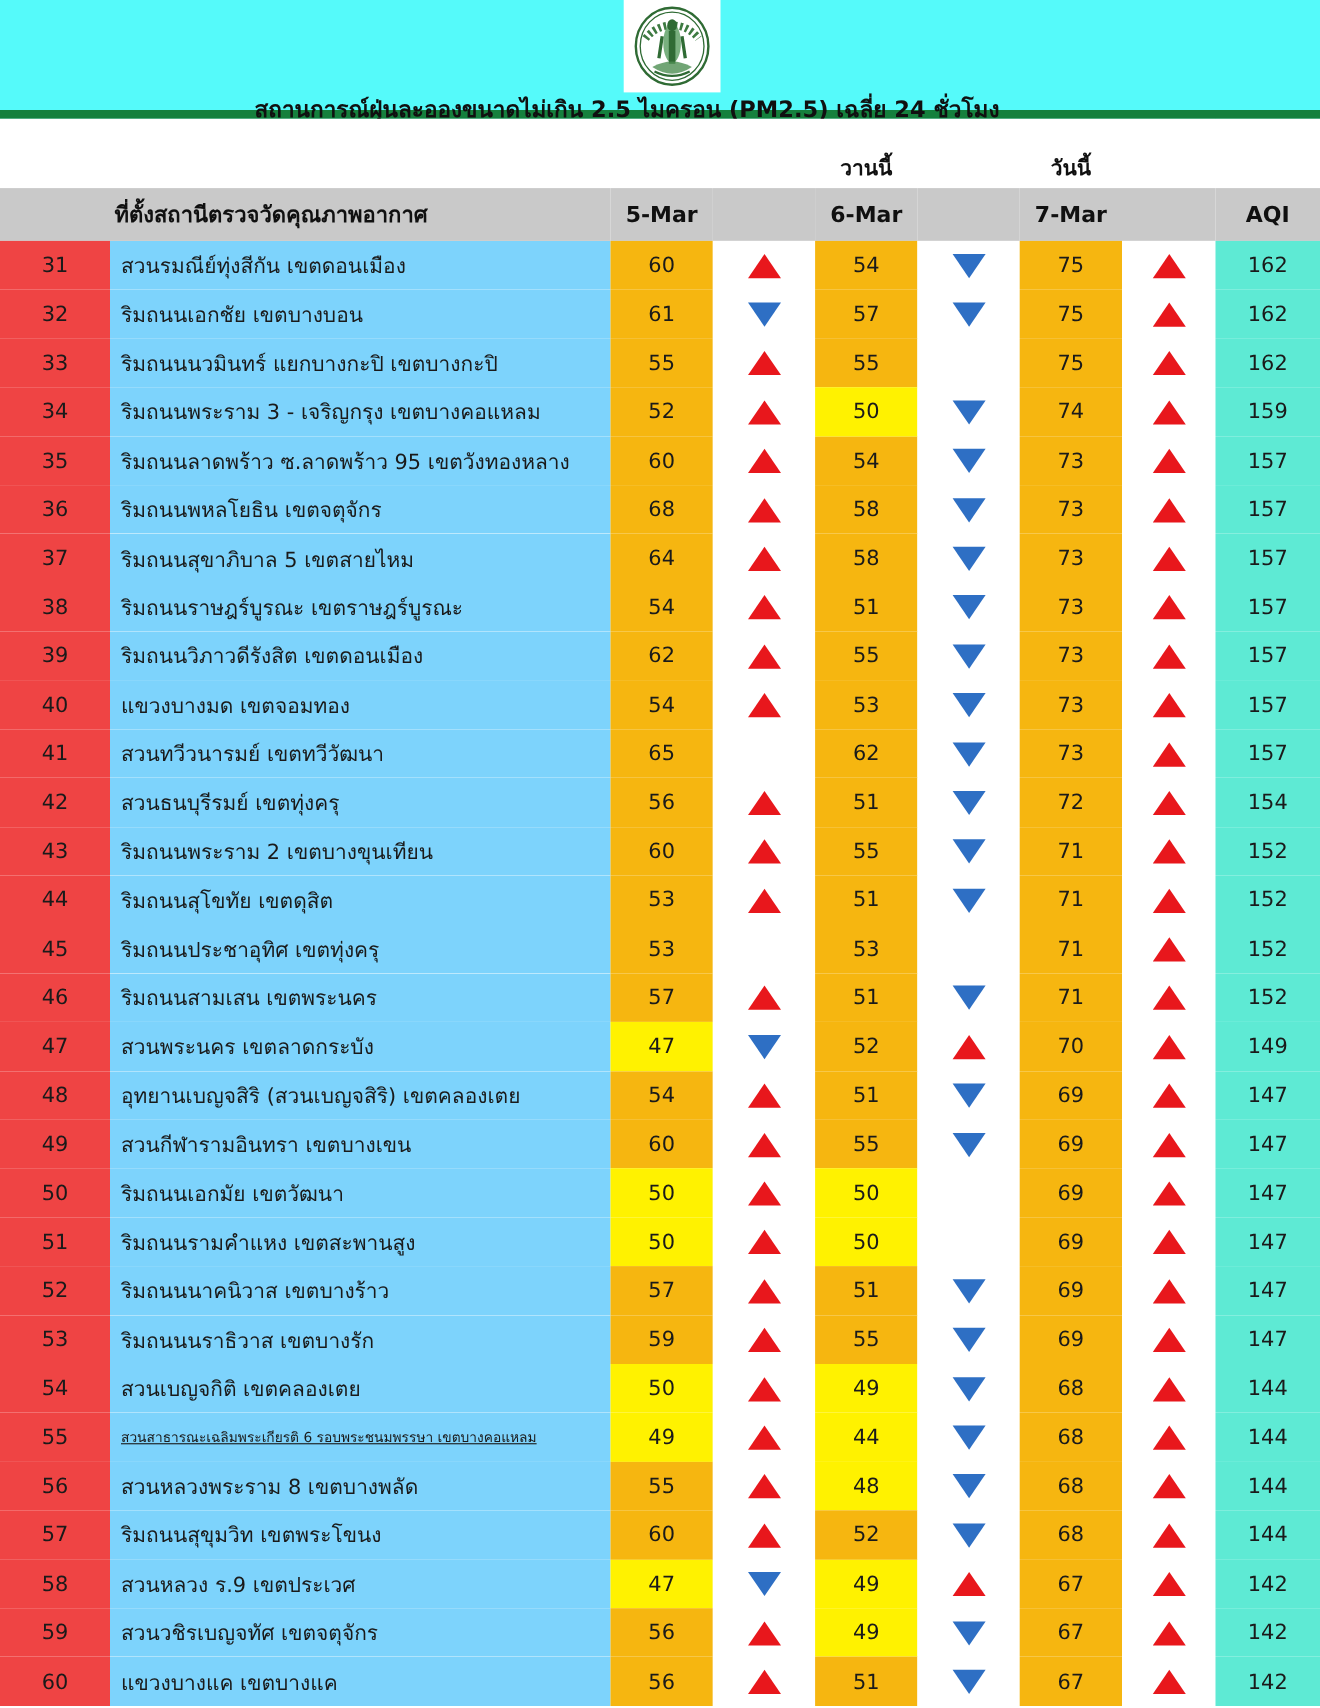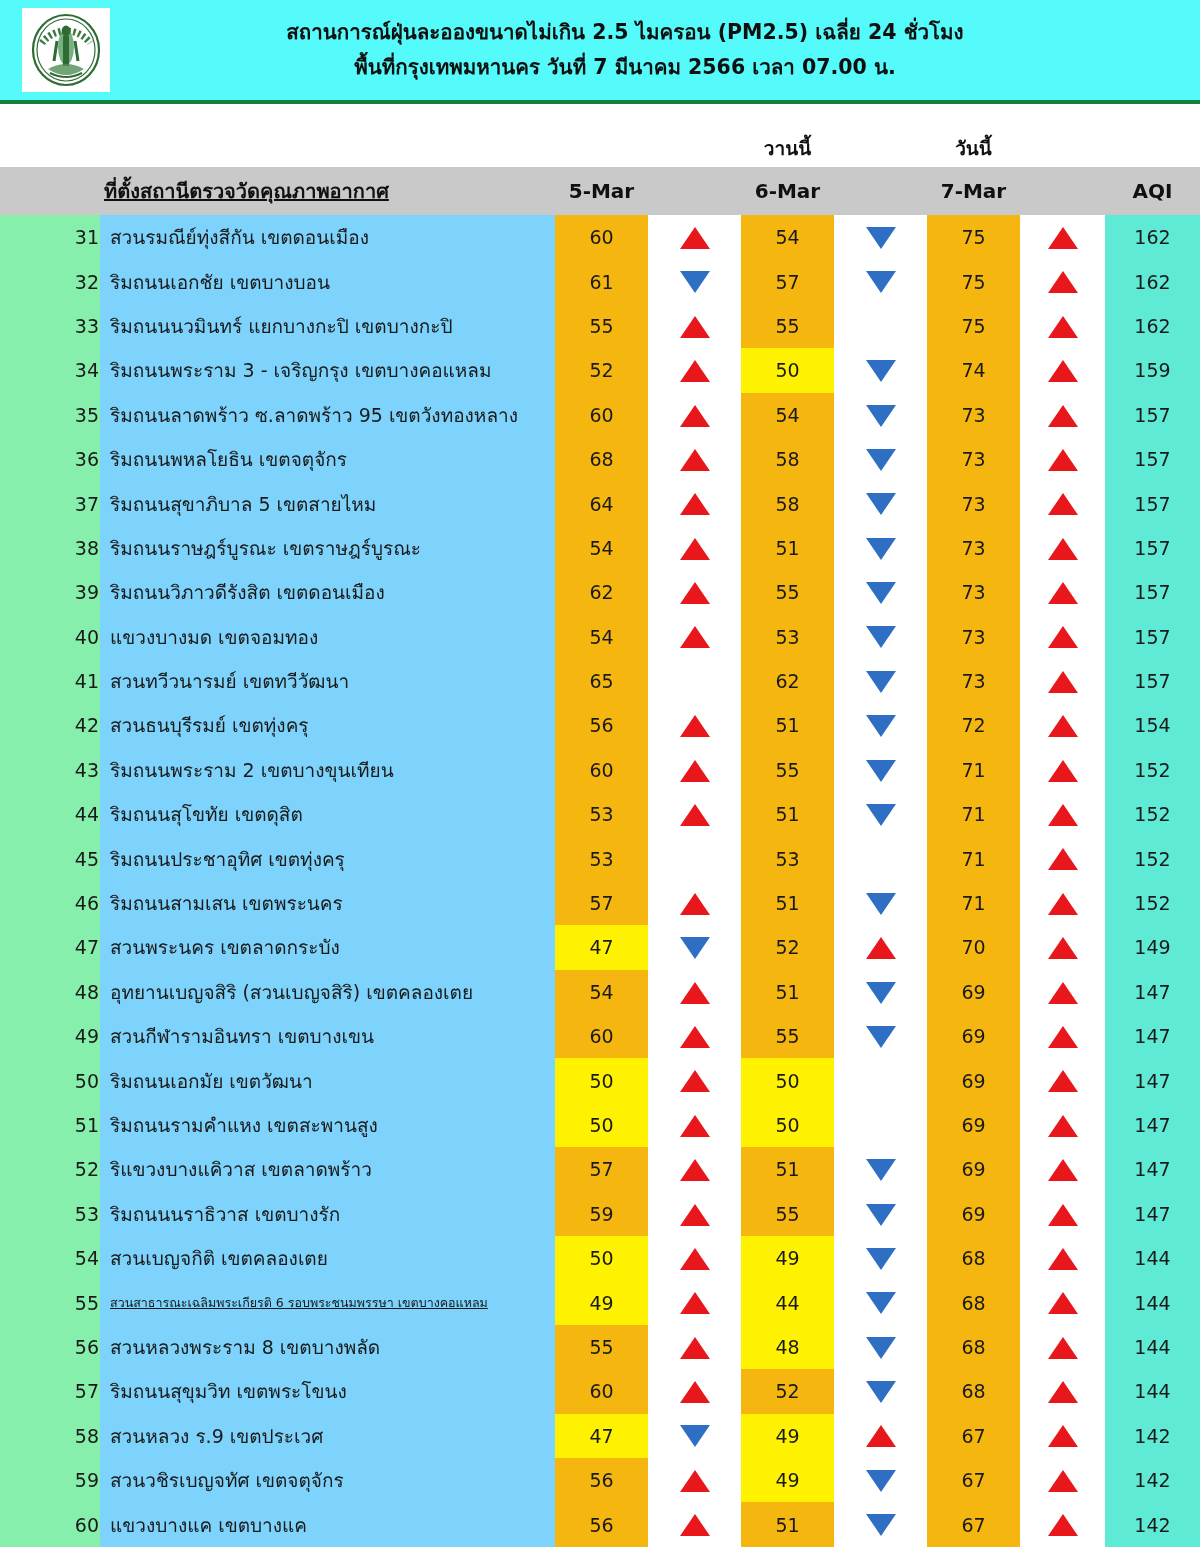--- a/index.html
+++ b/index.html
@@ -13,23 +13,24 @@
     font-family: "DejaVu Sans", "Liberation Sans", sans-serif;
     overflow: hidden;
     position: relative;
   }
 
   
   .header-band {
     position: relative;
     height: 100px;
     background: #55fafa;
-    border-bottom: 4px solid #15803d;
+    border-bottom: 8px solid #15803d;
     display: flex;
     align-items: center;
+    flex-direction: column;
   }
   .logo-box {
     width: 88px;
     height: 84px;
     margin-left: 22px;
     background: #ffffff;
     display: flex;
     align-items: center;
     justify-content: center;
     flex: 0 0 auto;
@@ -98,34 +99,33 @@
     font-size: 20px;
     font-weight: 700;
     color: #101010;
     text-align: center;
     vertical-align: middle;
   }
   tr.colhead td.head-name {
     text-align: left;
     padding-left: 4px;
     background: #c9c9c9;
-    text-decoration: underline;
   }
   tr.colhead td.head-no { background: #c9c9c9; }
 
   
   tr.datarow td {
     height: 42.4px;
     font-size: 19px;
     color: #1a1a1a;
     vertical-align: middle;
   }
   td.cell-no {
-    background: #86efac;
-    text-align: right;
+    background: #ef4444;
+    text-align: center;
     font-size: 18.5px;
     color: #222;
   }
   td.cell-name {
     background: #7dd3fc;
     text-align: left;
     padding-left: 10px;
     font-size: 18.5px;
     color: #101010;
     white-space: nowrap;
@@ -468,21 +468,21 @@
           <td class="val yellow">50</td>
           <td class="trend"><span class="tri up"></span></td>
           <td class="val yellow">50</td>
           <td class="trend"></td>
           <td class="val orange">69</td>
           <td class="trend"><span class="tri up"></span></td>
           <td class="aqi">147</td>
         </tr>
         <tr class="datarow">
           <td class="cell-no">52</td>
-          <td class="cell-name">ริแขวงบางแคิวาส เขตลาดพร้าว</td>
+          <td class="cell-name">ริมถนนนาคนิวาส เขตบางร้าว</td>
           <td class="val orange">57</td>
           <td class="trend"><span class="tri up"></span></td>
           <td class="val orange">51</td>
           <td class="trend"><span class="tri down"></span></td>
           <td class="val orange">69</td>
           <td class="trend"><span class="tri up"></span></td>
           <td class="aqi">147</td>
         </tr>
         <tr class="datarow">
           <td class="cell-no">53</td>

